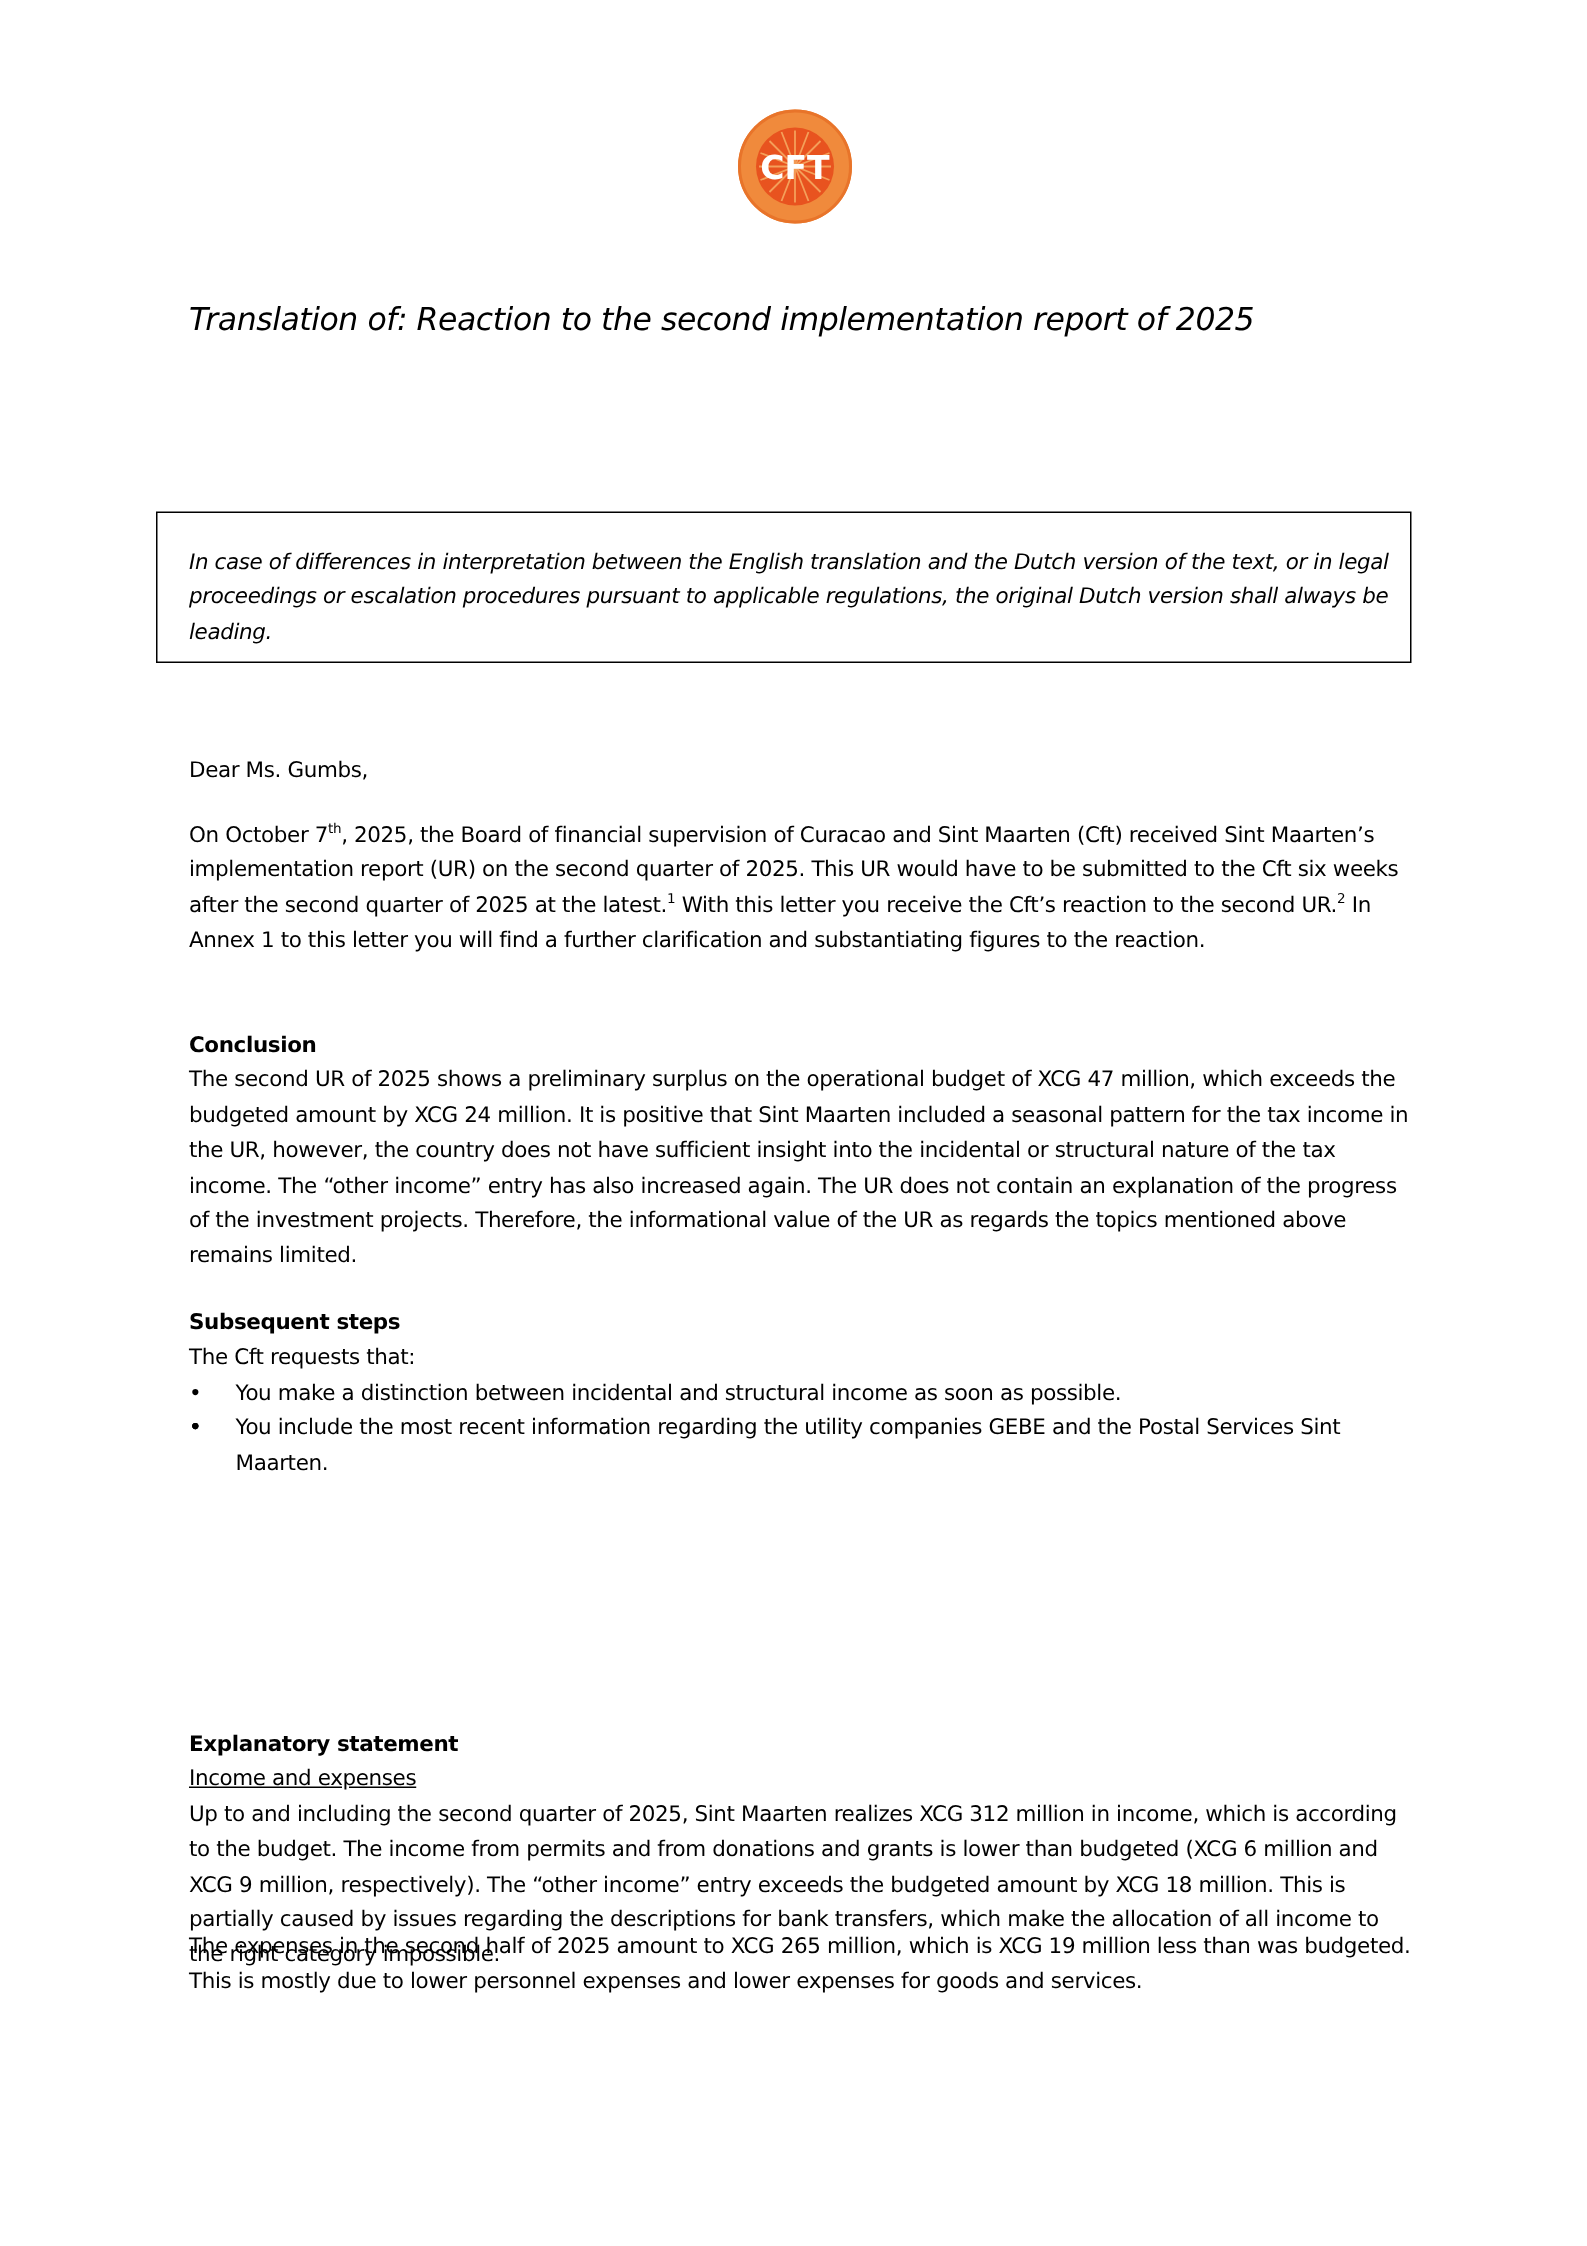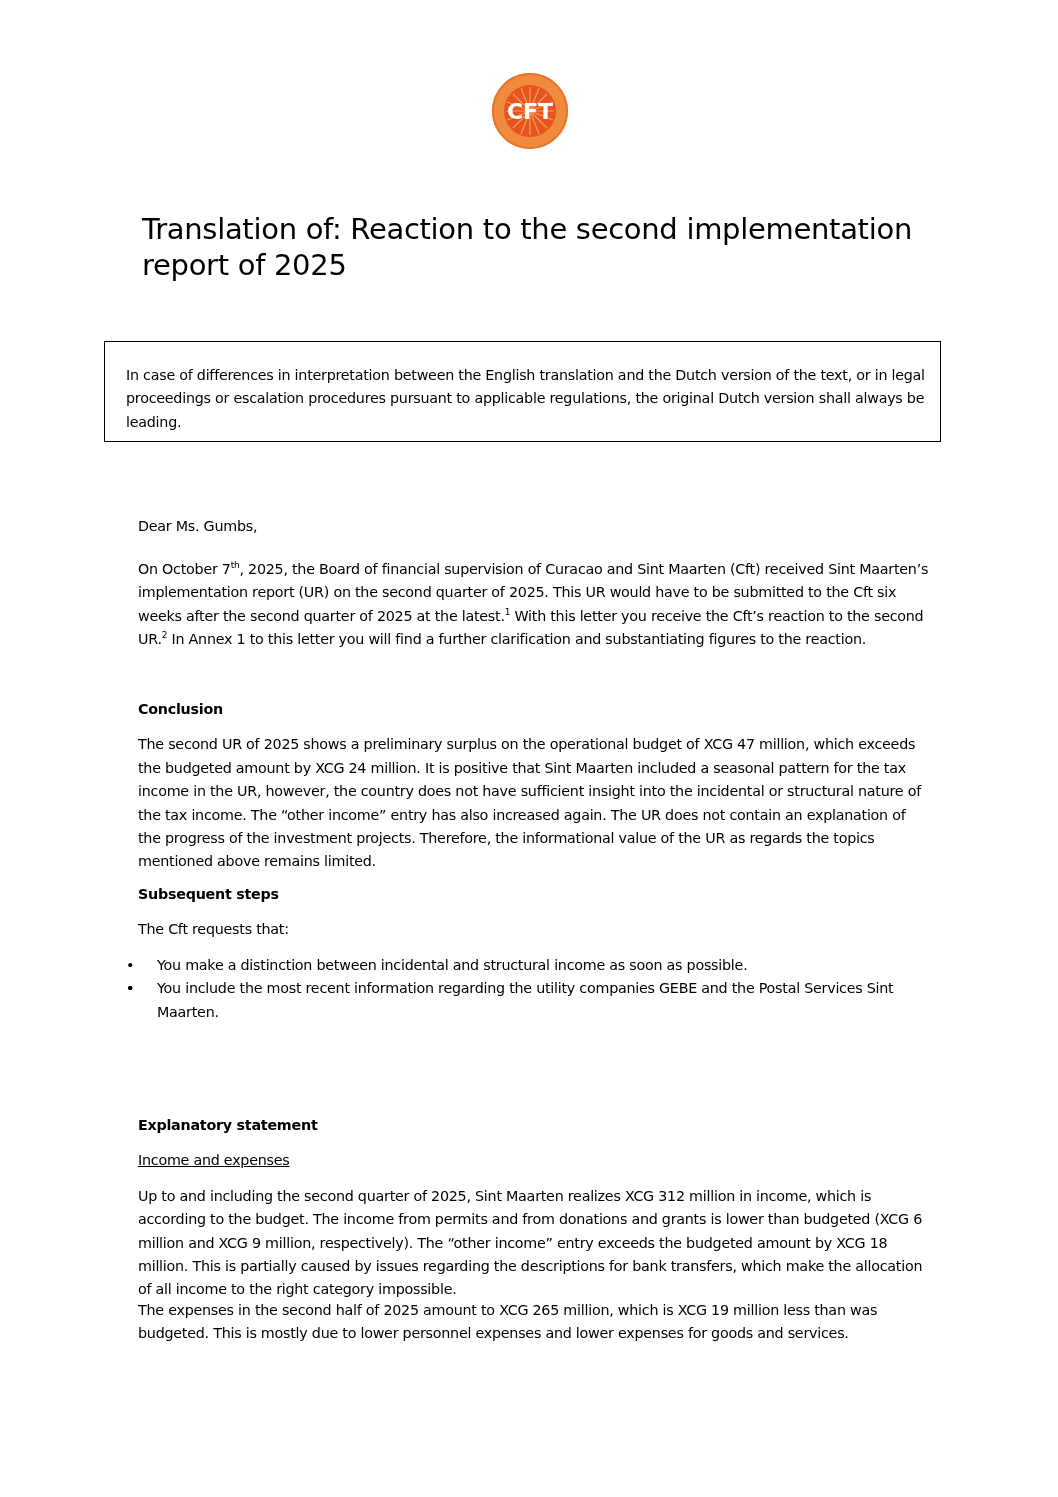--- a/index.html
+++ b/index.html
@@ -1,29 +1,29 @@
 <!DOCTYPE html>
 <html><head>
   <meta charset="utf-8">
   <style>
     html, body { margin: 0; padding: 0; background: #ffffff; }
     body { width: 1058px; height: 1497px; position: relative; overflow: hidden;
            font-family: "DejaVu Sans", sans-serif; color: #000; }
     .page { position: absolute; left: 0; top: 0; width: 1058px; height: 1168px; }
     .logo { position: absolute; left: 491px; top: 72px; width: 78px; height: 78px; }
     .title { position: absolute; left: 126px; top: 195px; width: 820px;
-             font-family: "DejaVu Sans", sans-serif; font-size: 29px; line-height: 36px;
-             letter-spacing: -0.3px; font-weight: normal; margin: 16px; }
+             font-family: "DejaVu Sans", sans-serif; font-size: 21px; line-height: 36px;
+             letter-spacing: -0.3px; font-weight: normal; margin: 0; font-style: italic; }
     .subtitle { position: absolute; left: 126px; top: 298px; font-size: 13.6px; line-height: 18px; letter-spacing: -0.2px; }
     .disclaimer { position: absolute; left: 104px; top: 341px; width: 837px; height: 101px;
                   border: 1.5px solid #000; box-sizing: border-box; }
     .disclaimer p { margin: 0; position: absolute; left: 21px; top: 22px; width: 810px;
-                    font-size: 14.3px; line-height: 23.4px; letter-spacing: -0.25px; }
+                    font-style: italic; font-size: 14.3px; line-height: 23.4px; letter-spacing: -0.25px; }
     .body-text { position: absolute; left: 126px; width: 815px; font-size: 14.3px; line-height: 23.4px; letter-spacing: -0.25px; }
-    .body-text p { margin: 12px; }
+    .body-text p { margin: 0; }
     .heading { font-weight: bold; }
     .underline { text-decoration: underline; }
     sup { font-size: 9px; line-height: 0; vertical-align: super; }
     ul.steps { list-style: none; margin: 0; padding: 0; }
     ul.steps li { position: relative; padding-left: 31px; }
     ul.steps li .bullet { position: absolute; left: 0; top: 0; }
   </style>
 </head>
 <body>
 
@@ -74,21 +74,21 @@
     <p class="heading">Subsequent steps</p>
     <p>The Cft requests that:</p>
     <ul class="steps">
       <li><span class="bullet">•</span><span>You make a distinction between incidental and structural income as soon as possible.</span></li>
       <li><span class="bullet">•</span></li>
       <li><span class="bullet">•</span></li>
       <li><span class="bullet">•</span><span>You include the most recent information regarding the utility companies GEBE and the Postal Services Sint Maarten.</span></li>
     </ul>
   </div>
 
-  <div class="body-text" style="top: 1102px;">
+  <div class="body-text" style="top: 1152px;">
     <p class="heading">Explanatory statement</p>
     <p class="underline">Income and expenses</p>
     <p>Up to and including the second quarter of 2025, Sint Maarten realizes XCG 312 million in income, which is according to the budget. The income from permits and from donations and grants is lower than budgeted (XCG 6 million and XCG 9 million, respectively). The “other income” entry exceeds the budgeted amount by XCG 18 million. This is partially caused by issues regarding the descriptions for bank transfers, which make the allocation of all income to the right category impossible.</p>
   </div>
 
   <div class="body-text" style="top: 1287px;">
     <p>The expenses in the second half of 2025 amount to XCG 265 million, which is XCG 19 million less than was budgeted. This is mostly due to lower personnel expenses and lower expenses for goods and services.</p>
   </div>
 
 </div>

